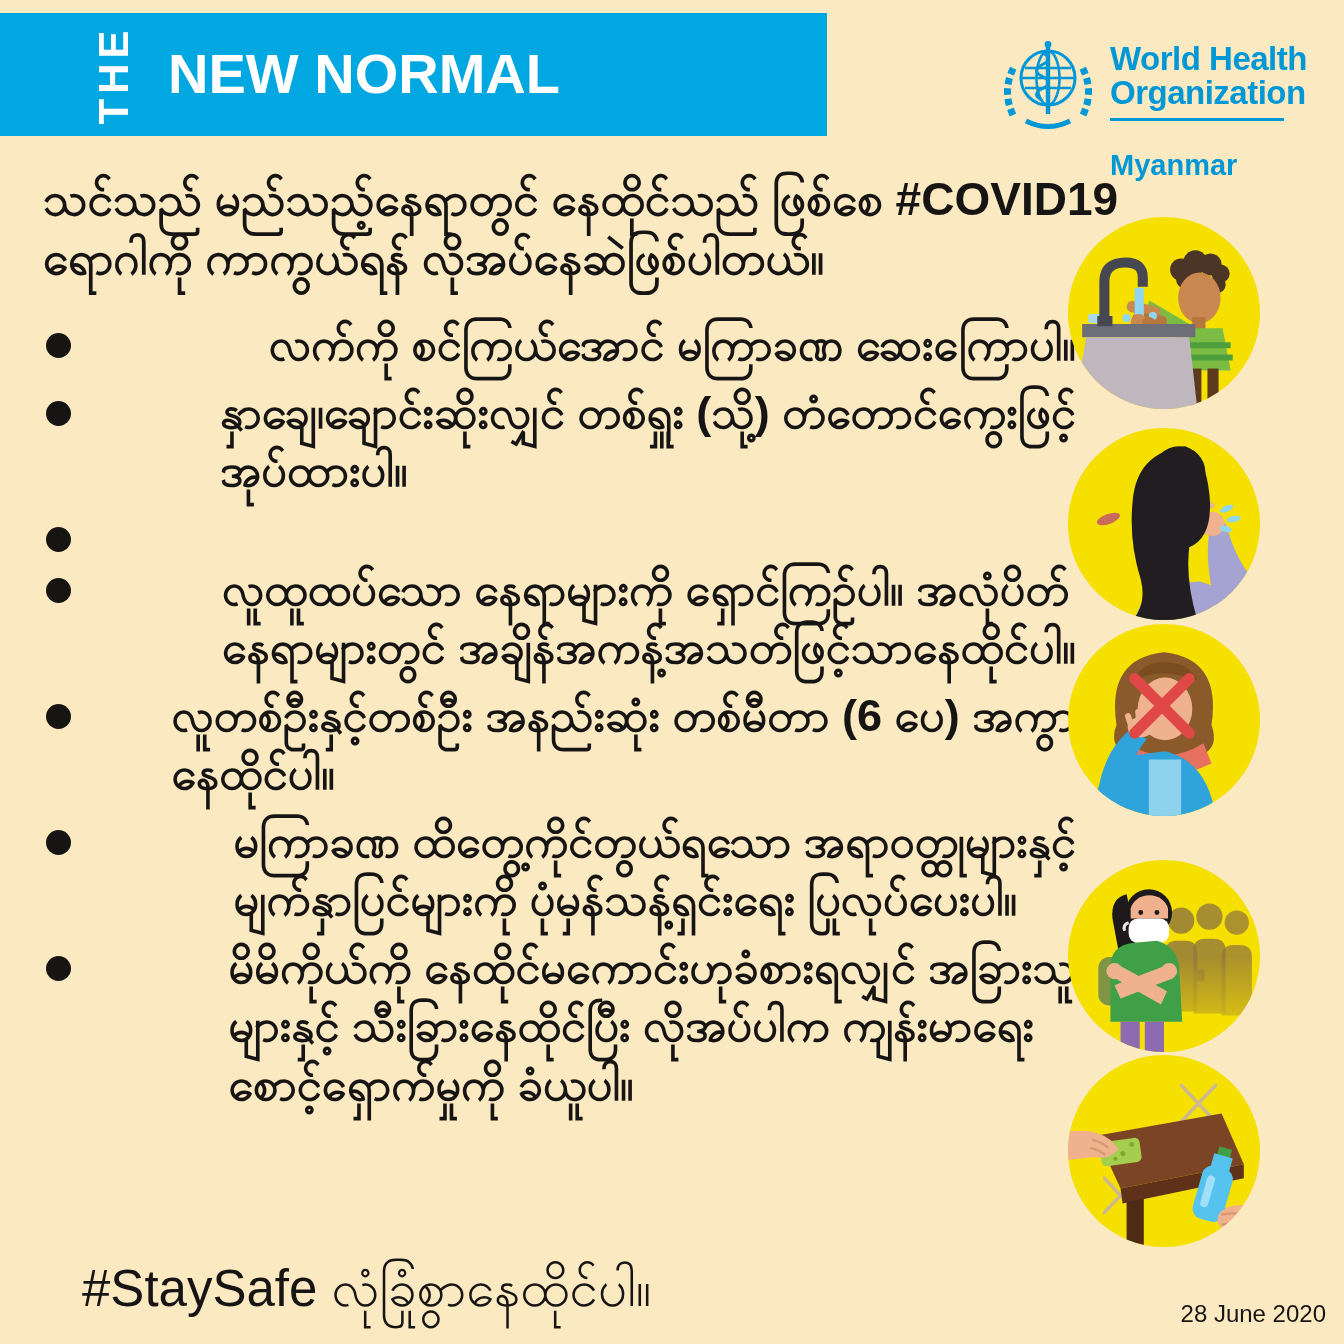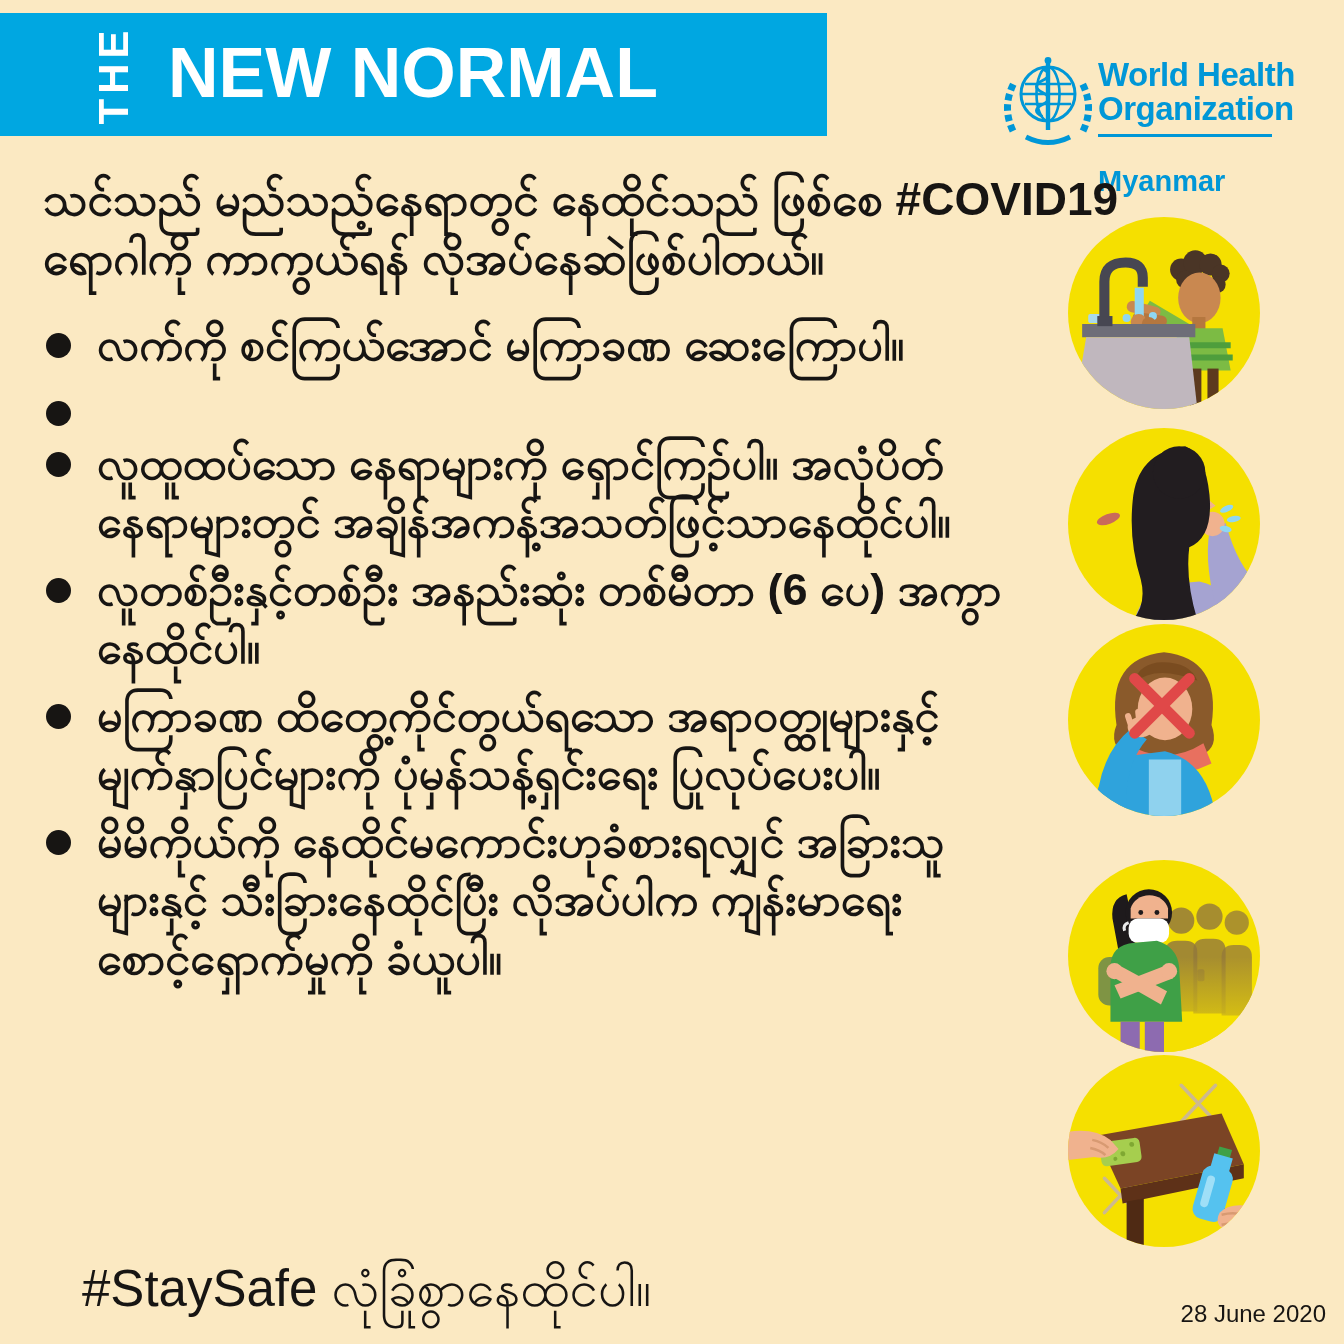--- a/index.html
+++ b/index.html
@@ -8,35 +8,35 @@
   }
   html,body{margin:0;padding:0;}
   body{font-family:"Liberation Sans","DejaVu Sans",sans-serif;background:#888;}
   .poster{position:relative;width:1344px;height:1344px;background:var(--background);overflow:hidden;margin:0 auto;}
 
   
   .banner{position:absolute;left:0;top:13px;width:827px;height:123px;background:var(--banner-blue);}
   .the-label{position:absolute;left:64px;top:50%;transform:translateY(-50%) rotate(-90deg);
     transform-origin:center;color:#fff;font-weight:700;font-size:42px;letter-spacing:5px;}
   .page-title{position:absolute;left:168px;top:50%;transform:translateY(-53%);
-    color:#fff;font-weight:700;font-size:70px;letter-spacing:0px;white-space:nowrap;}
-
-  
-  .who{position:absolute;left:998px;top:52px;display:flex;align-items:flex-start;justify-content:center;}
+    color:#fff;font-weight:700;font-size:56px;letter-spacing:0px;white-space:nowrap;}
+
+  
+  .who{position:absolute;left:998px;top:36px;display:flex;gap:12px;align-items:flex-start;justify-content:center;}
   .who-emblem{width:100px;height:112px;flex:none;}
   .who-text{color:var(--logo-blue);padding-top:6px;}
   .who-name{font-size:33px;font-weight:700;line-height:1.03;letter-spacing:-0.5px;}
   .who-divider{height:3px;background:var(--logo-blue);width:174px;margin:8px 0 6px;}
   .who-country{font-size:29px;font-weight:700;margin-top:28px;}
 
   
   .intro{position:absolute;left:43px;top:170px;width:1110px;font-size:46px;font-weight:700;
     line-height:1.28;white-space:pre-line;color:var(--text-black);}
   .bullet-list{position:absolute;left:46px;top:316px;width:1030px;list-style:none;margin:0;padding:0;}
-  .bullet{display:flex;gap:26px;margin-bottom:9px;}
+  .bullet{display:flex;gap:26px;margin-bottom:9px;justify-content:space-between;}
   .dot{width:25px;height:25px;border-radius:50%;background:var(--text-black);flex:none;margin-top:17px;}
   .bullet-text{font-size:45px;font-weight:700;line-height:1.3;white-space:pre-line;color:var(--text-black);}
 
   
   .illus{position:absolute;left:1068px;width:192px;height:192px;}
   .illus svg{display:block;width:100%;height:100%;}
   .i1{top:217px}.i2{top:428px}.i3{top:624px}.i4{top:860px}.i5{top:1055px}
   .circ{fill:var(--circle-yellow);}
 
   
@@ -77,20 +77,25 @@
     </div>
   </div>
 
   <div class="intro">သင်သည် မည်သည့်နေရာတွင် နေထိုင်သည် ဖြစ်စေ #COVID19
 ရောဂါကို ကာကွယ်ရန် လိုအပ်နေဆဲဖြစ်ပါတယ်။</div>
 
   <ul class="bullet-list">
     <li class="bullet">
       <span class="dot"></span>
       <span class="bullet-text">လက်ကို စင်ကြယ်အောင် မကြာခဏ ဆေးကြောပါ။</span>
+    </li>
+    <li class="bullet">
+      <span class="dot"></span>
+      <span class="bullet-text">နှာချေ၊ချောင်းဆိုးလျှင် တစ်ရှူး (သို့) တံတောင်ကွေးဖြင့်
+အုပ်ထားပါ။</span>
     </li>
     <li class="bullet">
       <span class="dot"></span>
     </li>
     <li class="bullet">
       <span class="dot"></span>
       <span class="bullet-text">လူထူထပ်သော နေရာများကို ရှောင်ကြဉ်ပါ။ အလုံပိတ်
 နေရာများတွင် အချိန်အကန့်အသတ်ဖြင့်သာနေထိုင်ပါ။</span>
     </li>
     <li class="bullet">

